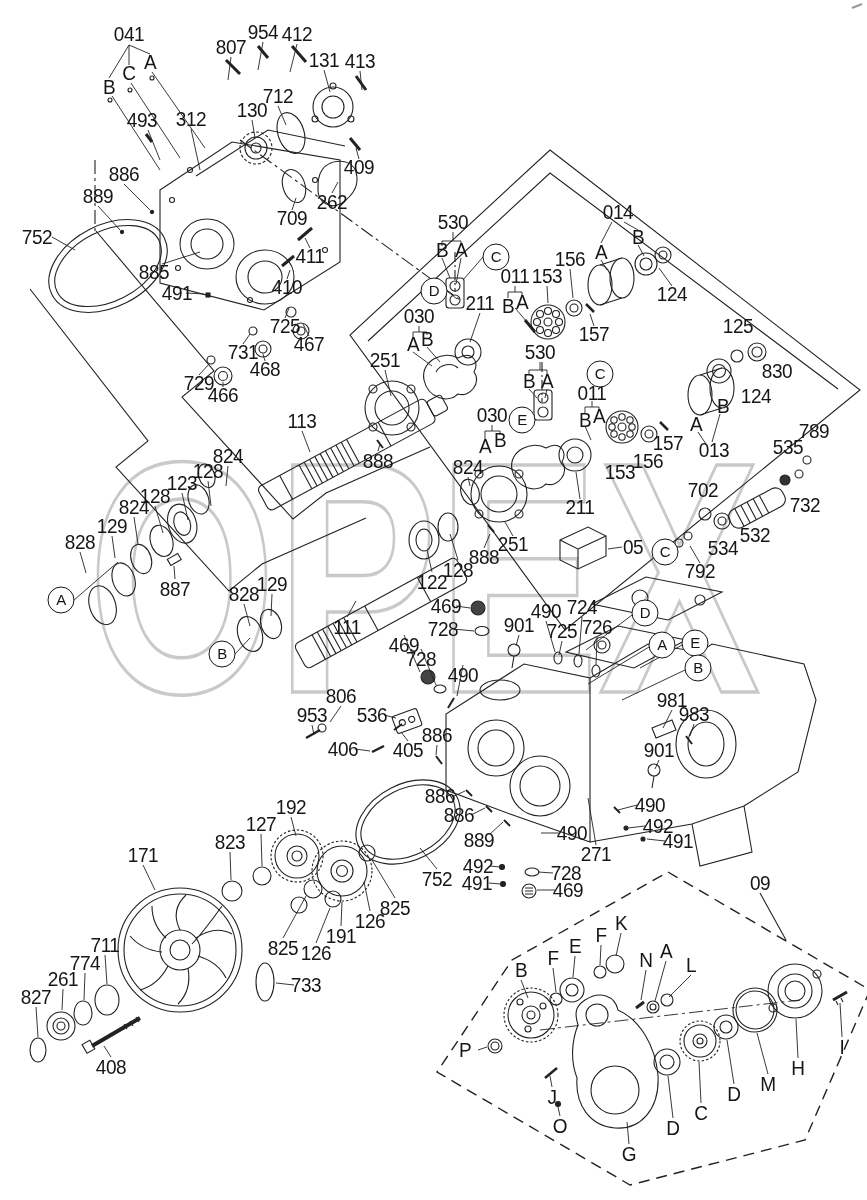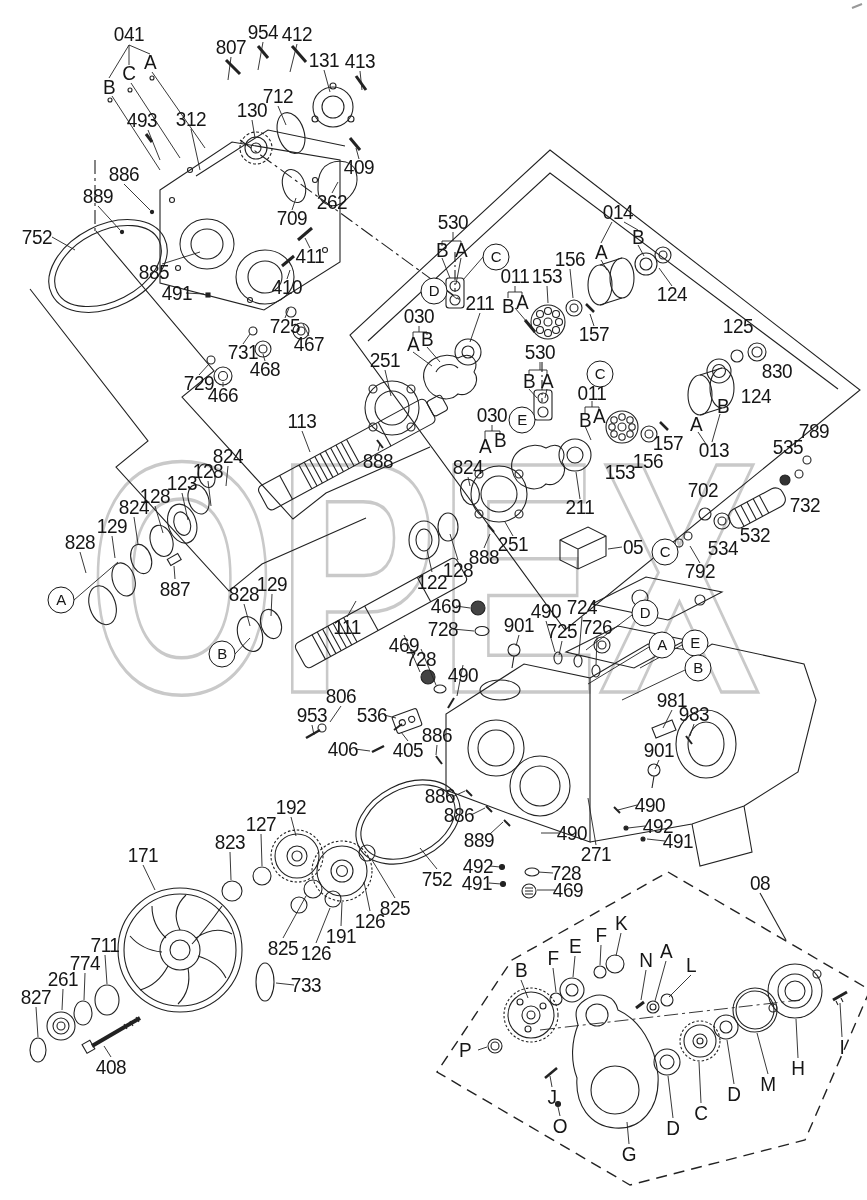--- a/index.html
+++ b/index.html
@@ -507,21 +507,21 @@
       <span class="lbl num" style="left: 316px; top: 953px;">126</span>
       <span class="lbl num" style="left: 306px; top: 985px;">733</span>
       <span class="lbl num" style="left: 341px; top: 936px;">191</span>
       <span class="lbl num" style="left: 370px; top: 921px;">126</span>
       <span class="lbl num" style="left: 395px; top: 908px;">825</span>
       <span class="lbl num" style="left: 105px; top: 945px;">711</span>
       <span class="lbl num" style="left: 85px; top: 963px;">774</span>
       <span class="lbl num" style="left: 63px; top: 979px;">261</span>
       <span class="lbl num" style="left: 36px; top: 997px;">827</span>
       <span class="lbl num" style="left: 111px; top: 1067px;">408</span>
-      <span class="lbl num" style="left: 760px; top: 883px;">08</span>
+      <span class="lbl num" style="left: 760px; top: 883px;">09</span>
       <span class="lbl letter" style="left: 109px; top: 87px;">B</span>
       <span class="lbl letter" style="left: 129px; top: 73px;">C</span>
       <span class="lbl letter" style="left: 150px; top: 62px;">A</span>
       <span class="lbl letter" style="left: 442px; top: 250px;">B</span>
       <span class="lbl letter" style="left: 461px; top: 250px;">A</span>
       <span class="lbl letter" style="left: 508px; top: 306px;">B</span>
       <span class="lbl letter" style="left: 522px; top: 302px;">A</span>
       <span class="lbl letter" style="left: 601px; top: 252px;">A</span>
       <span class="lbl letter" style="left: 638px; top: 237px;">B</span>
       <span class="lbl letter" style="left: 413px; top: 344px;">A</span>

